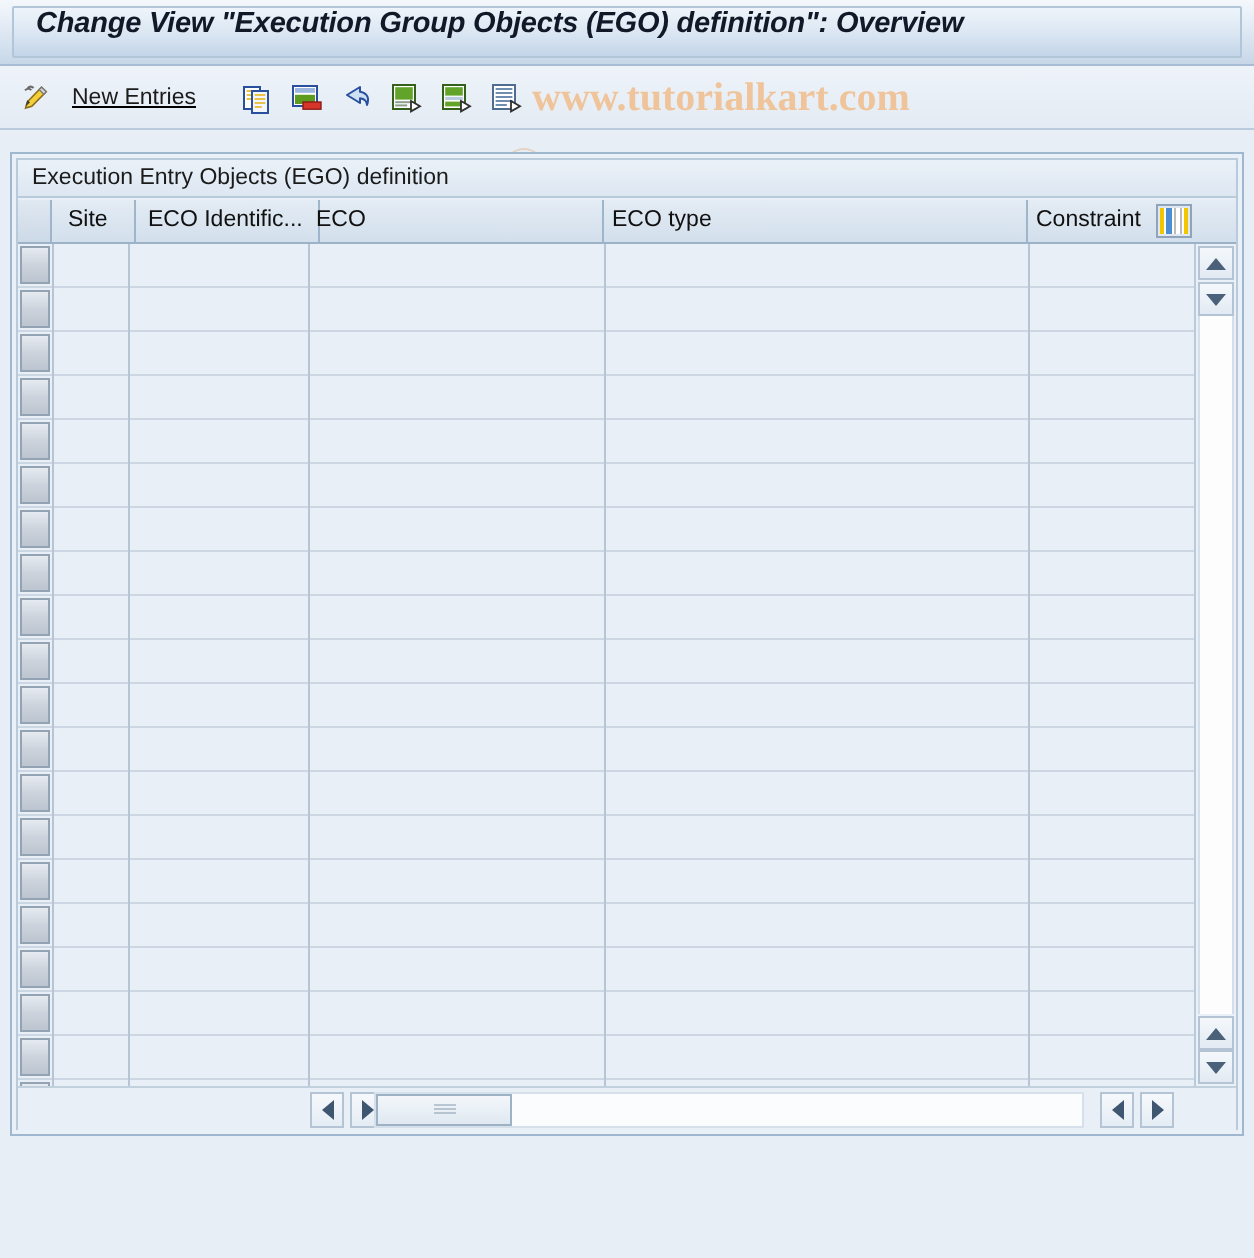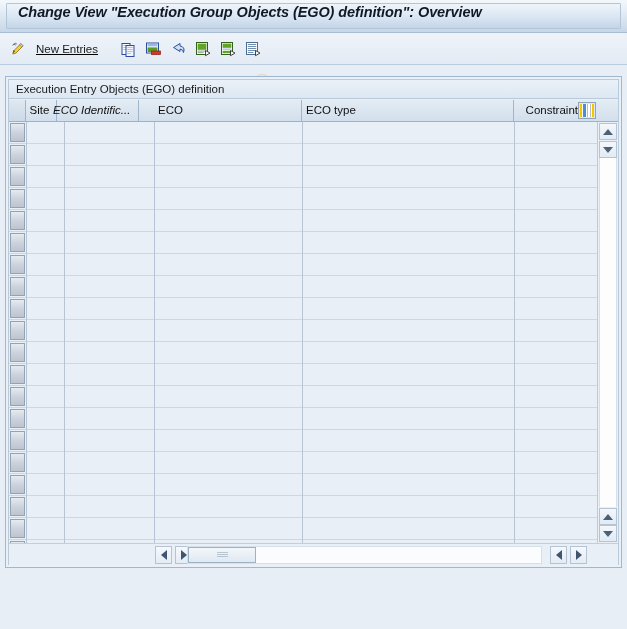--- a/index.html
+++ b/index.html
@@ -493,46 +493,47 @@
           <rect x="2.8" y="9" width="8.4" height="1" fill="#6f8db0"></rect>
           <rect x="2.8" y="11" width="5.6" height="1" fill="#6f8db0"></rect>
           <path d="M10.5 9.5 l4.5 2.6 -4.5 2.6 z" fill="#ffffff" stroke="#2f2f2f" stroke-width="0.9"></path>
         </svg>
       </span>
     </div>
 
     <div class="wm-ring"></div>
   </div>
 
+  <div class="watermark">www.tutorialkart.com</div>
 
   <div class="panel">
     <div class="panel-inner">
 
       <div class="panel-caption">
         <span>Execution Entry Objects (EGO) definition</span>
       </div>
 
       <div class="grid">
 
         <div class="hdr-row">
           <div class="hdr-corner"></div>
 
-          <div class="hdr-cell" style="left:10px;width:38px;text-align:center;">
+          <div class="hdr-cell" style="left:21px;width:38px;">
             <span>Site</span>
           </div>
-          <div class="hdr-cell" style="left:40px;width:90px;font-style:italic;">
+          <div class="hdr-cell" style="left:61px;width:90px;">
             <span>ECO Identific...</span>
           </div>
           <div class="hdr-cell" style="left:145px;width:148px;">
             <span>ECO</span>
           </div>
           <div class="hdr-cell" style="left:293px;width:212px;">
             <span>ECO type</span>
           </div>
-          <div class="hdr-cell" style="left:505px;width:64px;border-right:none;text-align:right;">
+          <div class="hdr-cell" style="left:505px;width:64px;border-right:none;">
             <span>Constraint</span>
           </div>
 
           <div class="cfg-btn">
             <div class="cfg-cols">
               <i style="background:#f2c600"></i>
               <i style="background:#4a8fd4"></i>
               <i style="background:#ffffff;border-left:1px solid #bbb;border-right:1px solid #bbb"></i>
               <i style="background:#f2c600"></i>
             </div>

